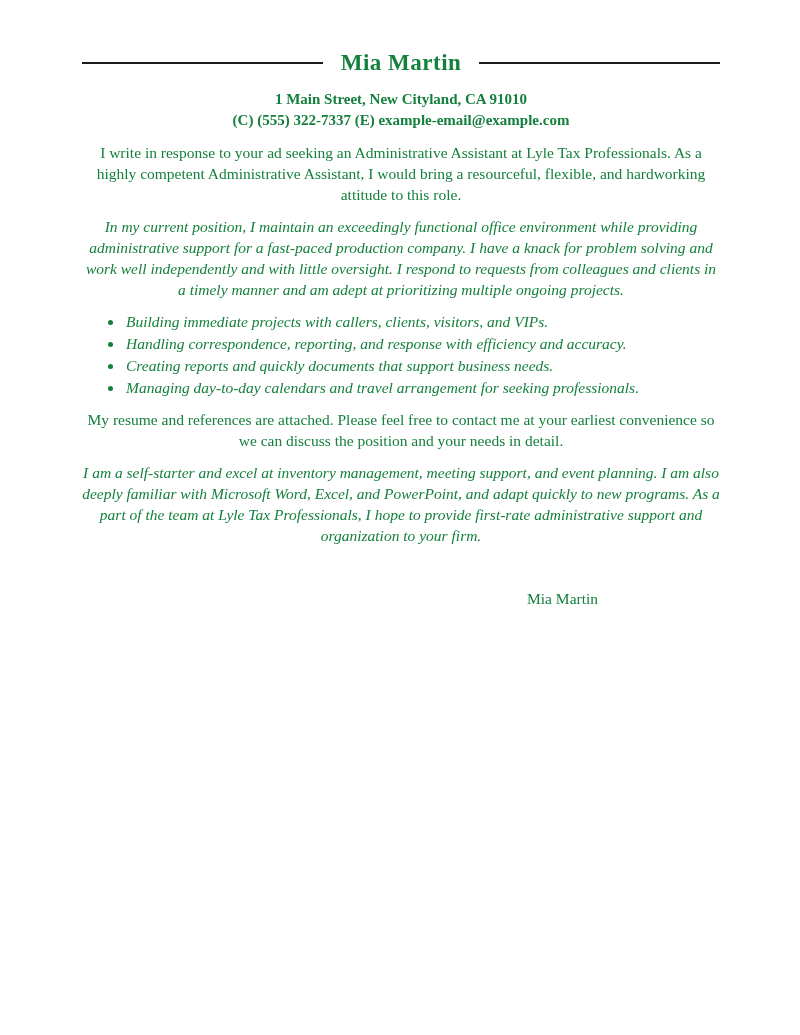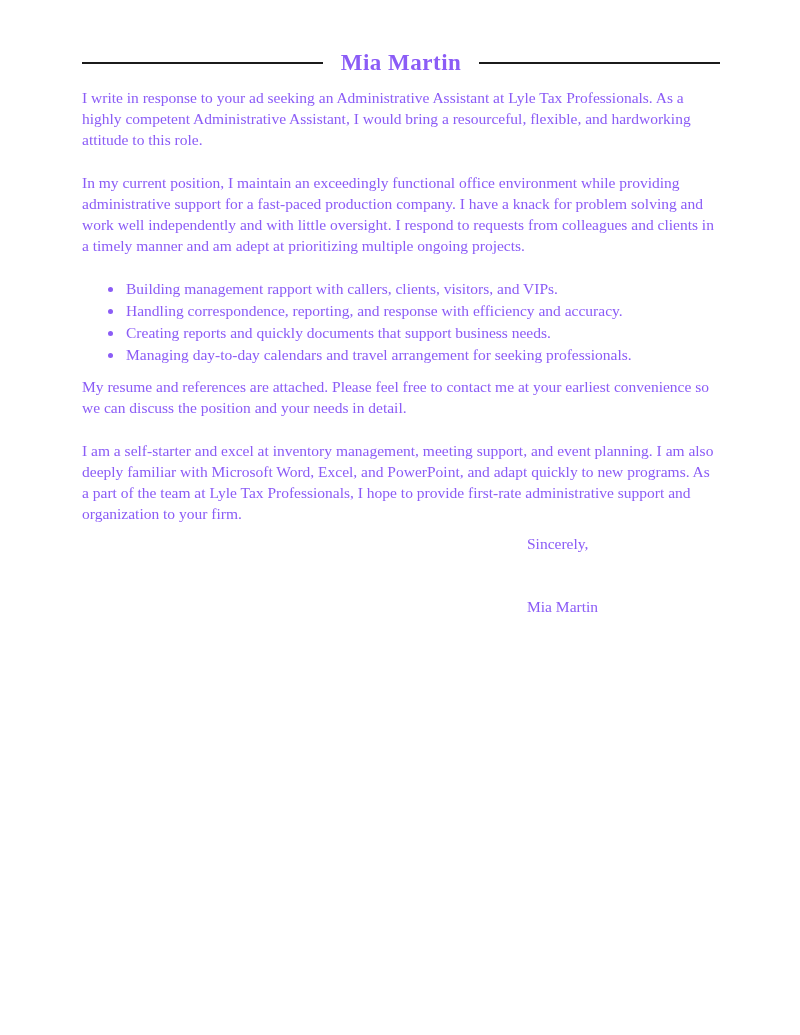--- a/index.html
+++ b/index.html
@@ -7,21 +7,21 @@
     padding: 0;
     background: #ffffff;
   }
   .page {
     position: relative;
     width: 800px;
     height: 1035px;
     background: #ffffff;
     overflow: hidden;
     font-family: "Liberation Serif", "DejaVu Serif", serif;
-    color: #8b5cf6;
+    color: #15803d;
     box-sizing: border-box;
     padding: 50px 80px 0 82px;
   }
   
   .header-row {
     display: flex;
     align-items: center;
     gap: 18px;
   }
   .rule {
@@ -46,27 +46,28 @@
   
   .salutation {
     font-size: 15.5px;
     line-height: 21px;
     margin-top: 12px;
   }
   .para {
     font-size: 15.5px;
     line-height: 21px;
     margin: 11px 0 0 0;
-    text-align: left;
+    text-align: center;
   }
   .para + .para,
   .list-intro,
   .bullets,
   .after-list {
-    margin-top: 22px;
+    margin-top: 11px;
+    font-style: italic;
   }
   .list-intro {
     font-size: 15.5px;
     line-height: 21px;
   }
   .bullets {
     margin-bottom: 0;
     padding-left: 42px;
     font-size: 15.5px;
     line-height: 21px;
@@ -89,34 +90,37 @@
 <body>
 
 <div class="page">
 
   <div class="header-row">
     <div class="rule"></div>
     <div class="sender-name">Mia Martin</div>
     <div class="rule"></div>
   </div>
 
+  <div class="address-block">
+    <div>1 Main Street, New Cityland, CA 91010</div>
+    <div>(C) (555) 322-7337 (E) example-email@example.com</div>
+  </div>
 
 
   <div class="para">I write in response to your ad seeking an Administrative Assistant at Lyle Tax Professionals. As a highly competent Administrative Assistant, I would bring a resourceful, flexible, and hardworking attitude to this role.</div>
   <div class="para">In my current position, I maintain an exceedingly functional office environment while providing administrative support for a fast-paced production company. I have a knack for problem solving and work well independently and with little oversight. I respond to requests from colleagues and clients in a timely manner and am adept at prioritizing multiple ongoing projects.</div>
 
 
   <ul class="bullets">
-    <li>Building management rapport with callers, clients, visitors, and VIPs.</li>
+    <li>Building immediate projects with callers, clients, visitors, and VIPs.</li>
     <li>Handling correspondence, reporting, and response with efficiency and accuracy.</li>
     <li>Creating reports and quickly documents that support business needs.</li>
     <li>Managing day-to-day calendars and travel arrangement for seeking professionals.</li>
   </ul>
 
   <div class="para">My resume and references are attached. Please feel free to contact me at your earliest convenience so we can discuss the position and your needs in detail.</div>
   <div class="para after-list">I am a self-starter and excel at inventory management, meeting support, and event planning. I am also deeply familiar with Microsoft Word, Excel, and PowerPoint, and adapt quickly to new programs. As a part of the team at Lyle Tax Professionals, I hope to provide first-rate administrative support and organization to your firm.</div>
 
   <div class="closing-block">
-    <div>Sincerely,</div>
     <div class="signature">Mia Martin</div>
   </div>
 
 </div>
 
 </body></html>

